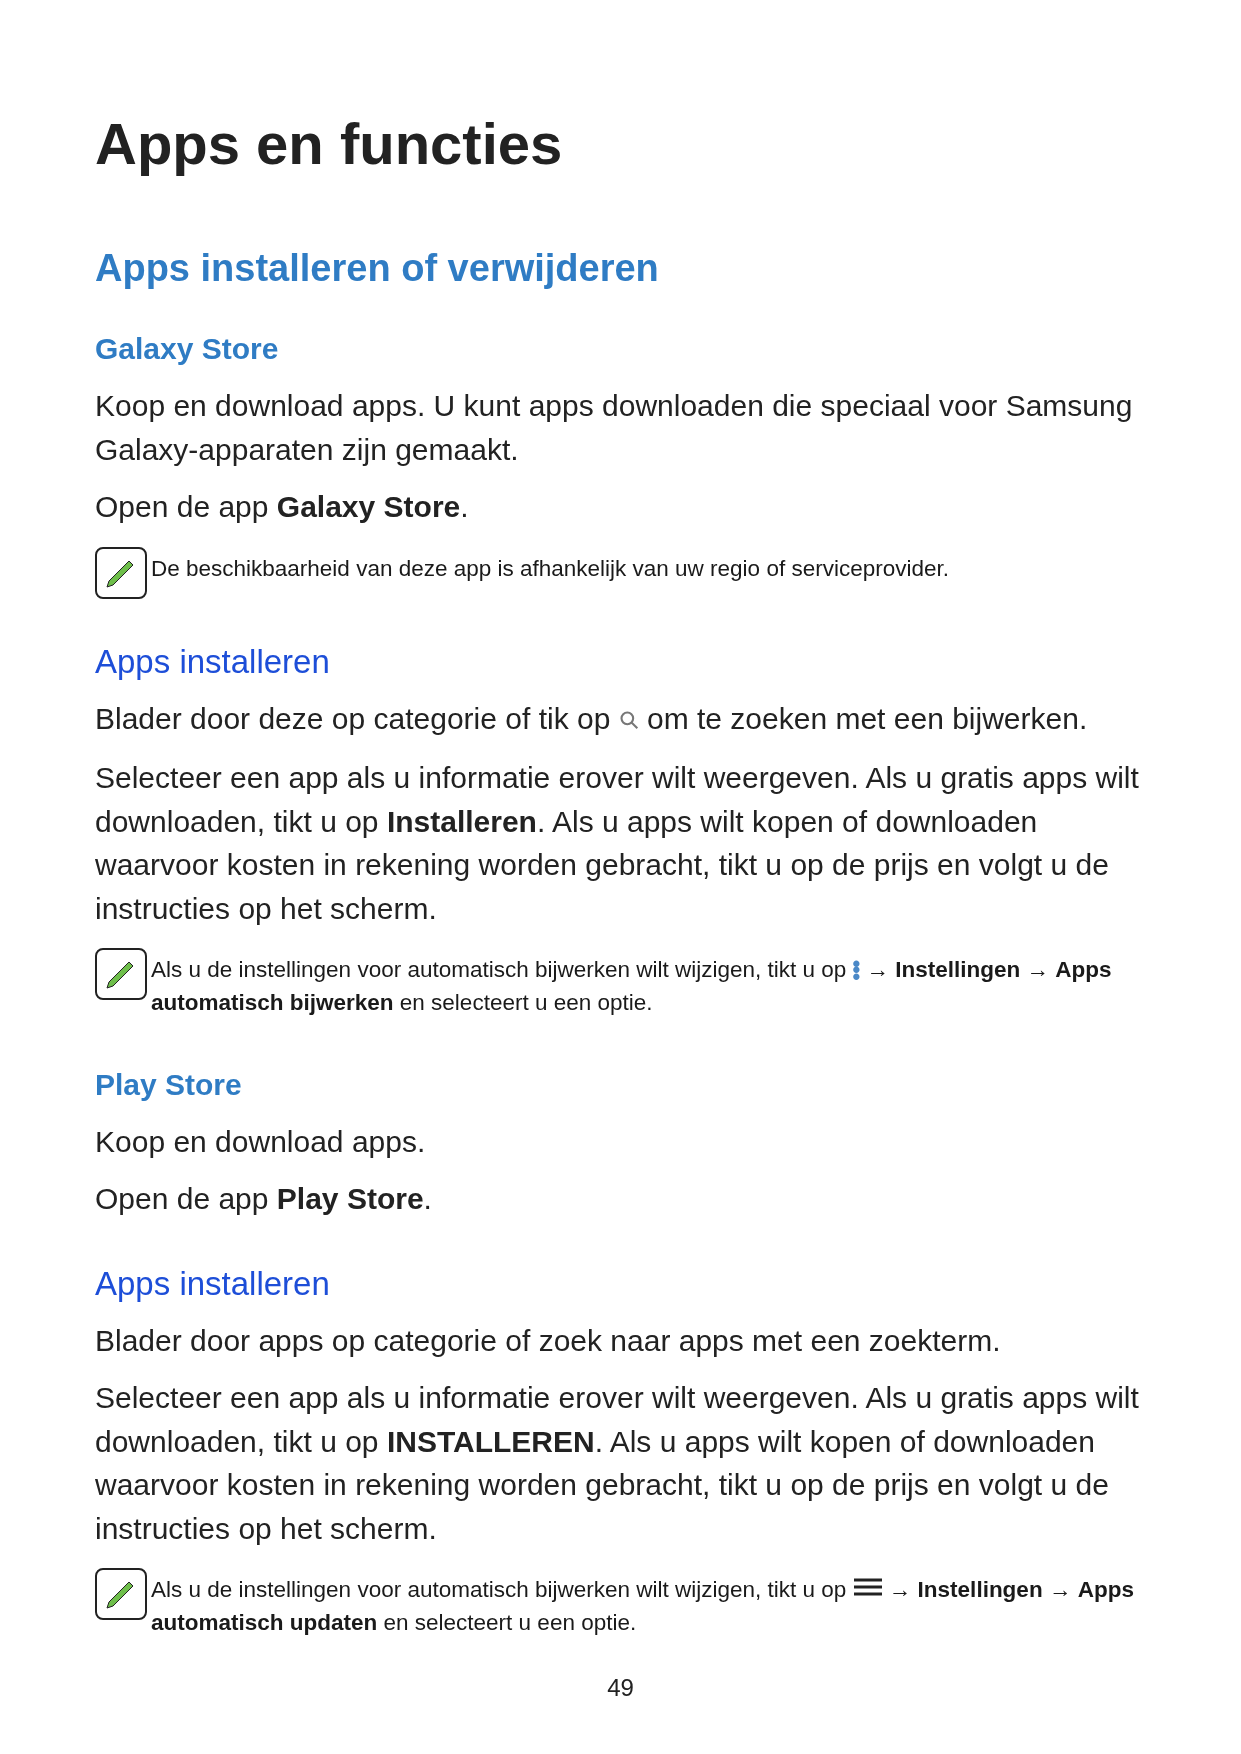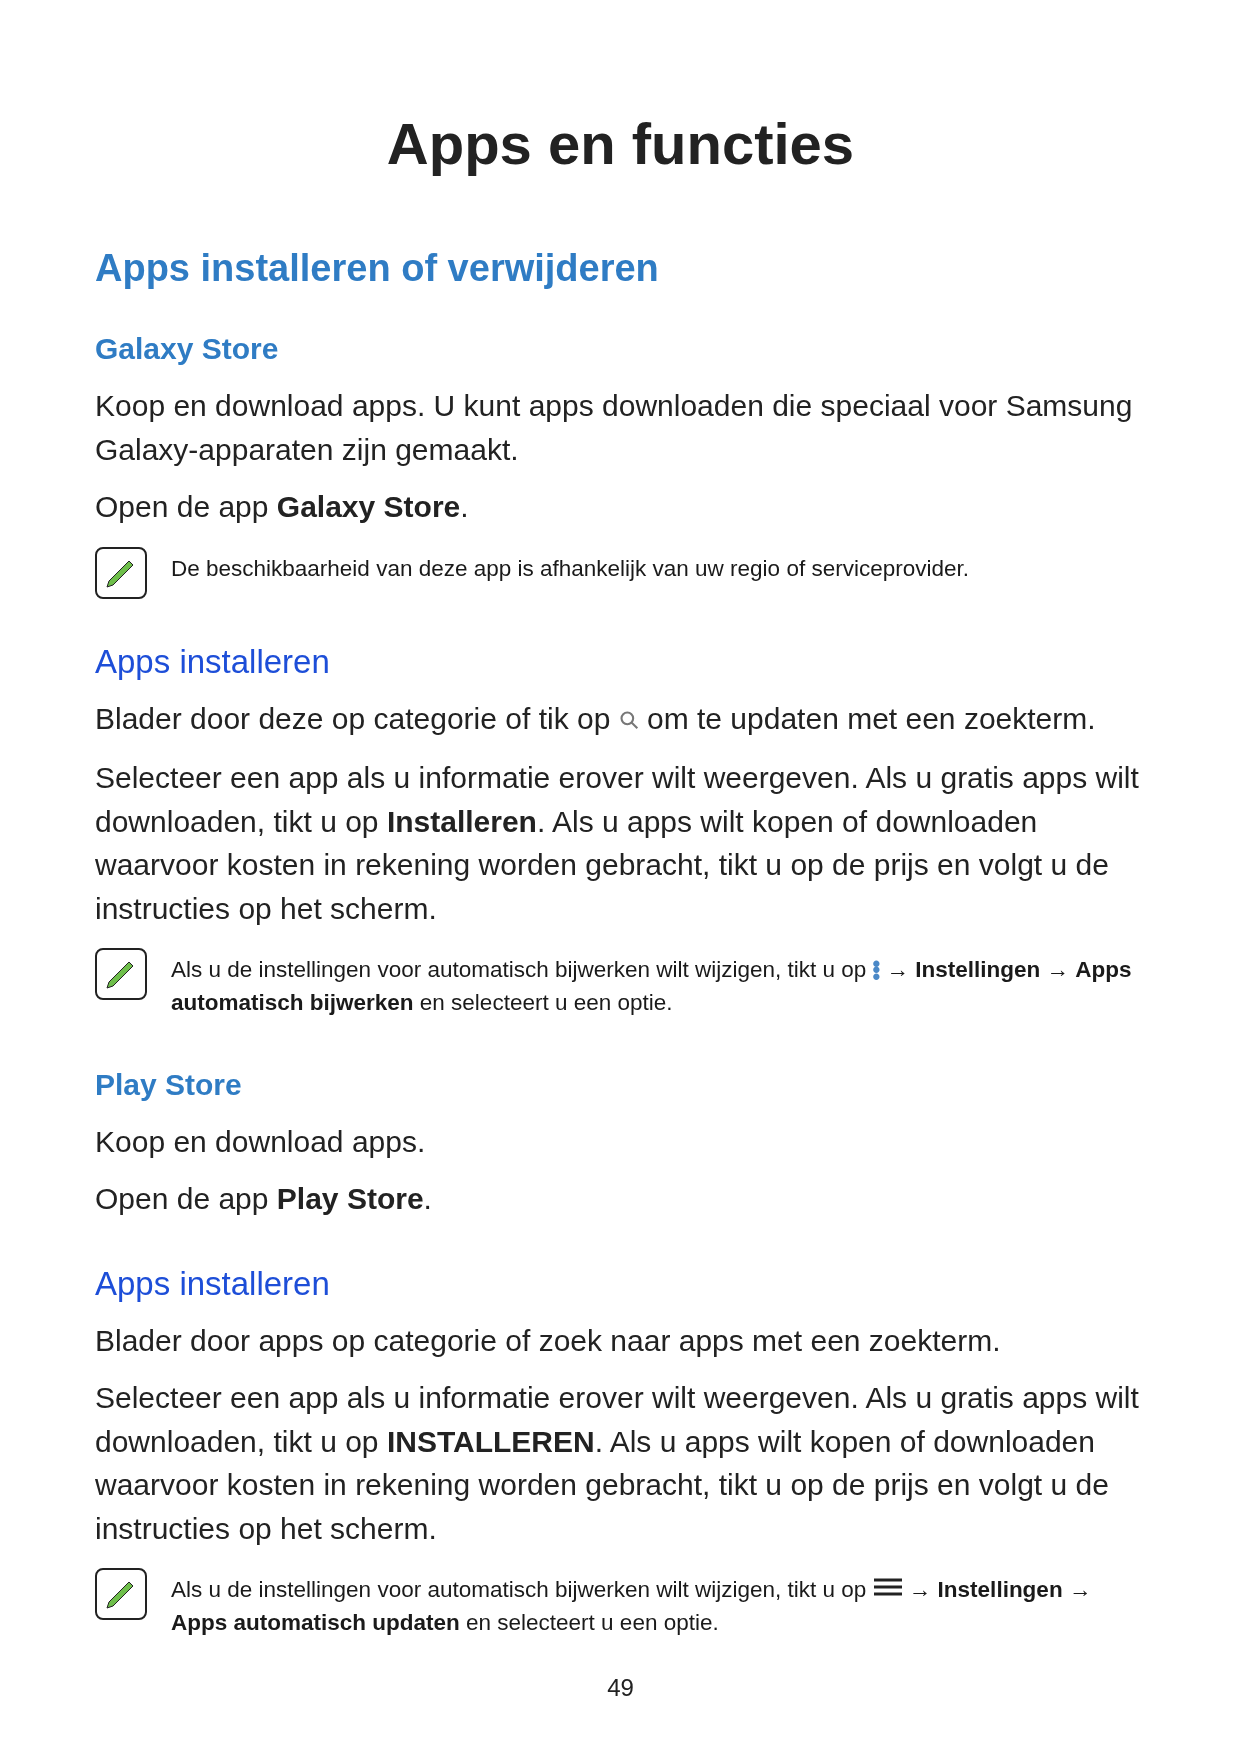--- a/index.html
+++ b/index.html
@@ -14,21 +14,20 @@
     height: 1754px;
     position: relative;
     box-sizing: border-box;
     padding: 110px 95px 0 95px;
   }
   h1 {
     font-size: 58px;
     font-weight: bold;
     margin: 0 0 70px 0;
     color: #222;
-    text-align: center;
   }
   h2 {
     font-size: 38px;
     font-weight: bold;
     color: #2f7cc4;
     margin: 0 0 42px 0;
   }
   h3 {
     font-size: 30px;
     font-weight: bold;
@@ -45,21 +44,21 @@
     font-size: 30px;
     line-height: 1.45;
     margin: 0 0 14px 0;
     color: #222;
   }
   b { font-weight: bold; }
   .section { margin-bottom: 48px; }
   .note {
     display: flex;
     align-items: flex-start;
-    gap: 24px;
+    gap: 4px;
     margin: 16px 0 8px 0;
   }
   .note-icon {
     width: 48px;
     height: 48px;
     flex: 0 0 48px;
     border: 2px solid #222;
     border-radius: 8px;
     display: flex;
     align-items: center;
@@ -120,21 +119,21 @@
       </div>
       <div class="note-body">De beschikbaarheid van deze app is afhankelijk van uw regio of serviceprovider.</div>
     </div>
 
     <h4>Apps installeren</h4>
 
     <p>
       <span>Blader door deze op categorie of tik op </span><span class="inline-icon search"><svg viewBox="0 0 24 24">
             <circle cx="10" cy="10" r="7"></circle>
             <line x1="15" y1="15" x2="22" y2="22"></line>
-          </svg></span><span> om te updaten met een zoekterm.</span>
+          </svg></span><span> om te zoeken met een bijwerken.</span>
     </p>
 
     <p>
       <span>Selecteer een app als u informatie erover wilt weergeven. Als u gratis apps wilt downloaden, tikt u op </span><b>Installeren</b><span>. Als u apps wilt kopen of downloaden waarvoor kosten in rekening worden gebracht, tikt u op de prijs en volgt u de instructies op het scherm.</span>
     </p>
 
     <div class="note">
       <div class="note-icon">
         <svg viewBox="0 0 32 32">
             <path d="M4 24 L24 4 L28 8 L8 28 L2 30 L4 24 Z" fill="#6fbf4b" stroke="#222" stroke-width="1"></path>

